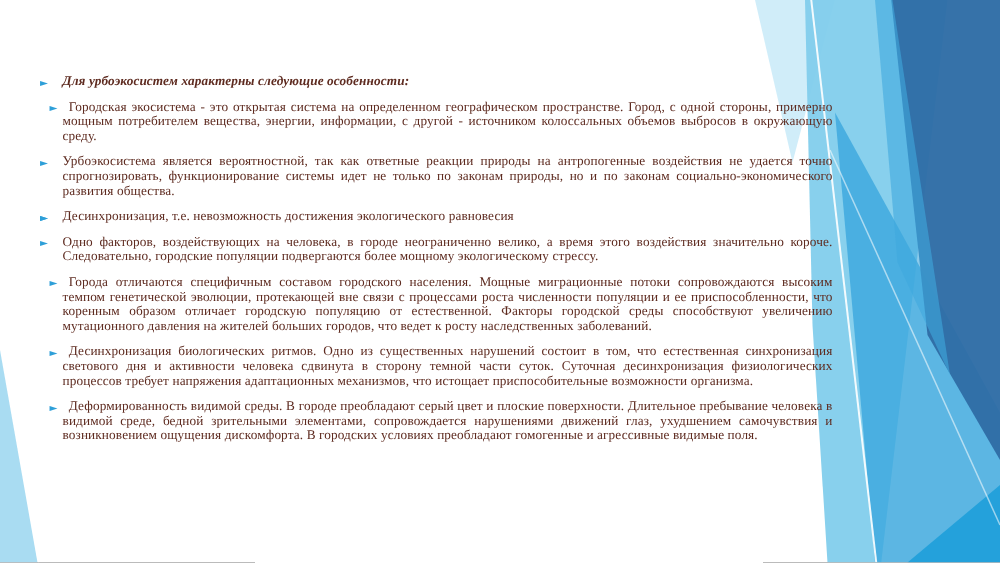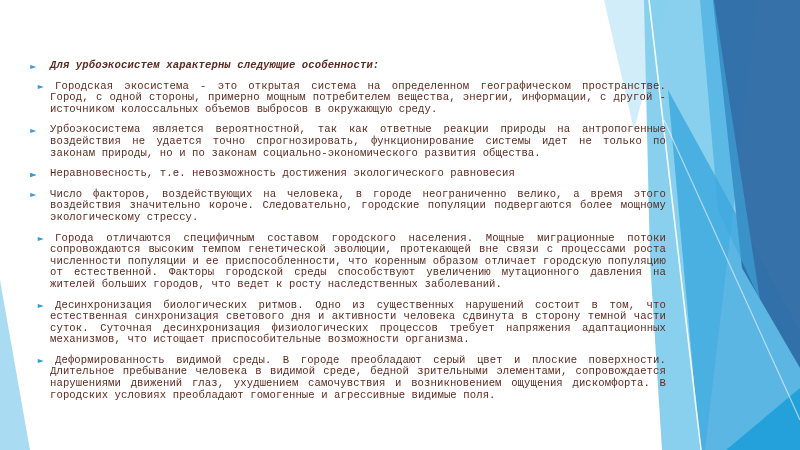--- a/index.html
+++ b/index.html
@@ -1,21 +1,21 @@
 <!DOCTYPE html>
 <html><head>
 <meta charset="utf-8">
 <style>
   html,body{margin:0;padding:0;background:#888;}
   .slide{
     position:relative;
     width:800px;height:450px;
     background:#ffffff;
     overflow:hidden;
-    font-family:Liberation Mono, monospace;
+    font-family:Liberation Serif, serif;
   }
   .decor{position:absolute;inset:0;width:800px;height:450px;}
   .content{
     position:absolute;
     left:28px;top:60px;
     width:638px;
   }
   ul.bullet-list{
     list-style:none;
     margin:0;padding:0;
@@ -80,25 +80,25 @@
       </li>
       <li>
         <span class="bullet">►</span>
         <span class="txt">Урбоэкосистема является вероятностной, так как ответные реакции природы на антропогенные воздействия не удается точно спрогнозировать, функционирование системы идет не только по законам природы, но и по законам социально-экономического развития общества.</span>
       </li>
       <li>
         <span class="bullet">►</span>
       </li>
       <li>
         <span class="bullet">►</span>
-        <span class="txt">Неравновесность, т.е. невозможность достижения экологического равновесия</span>
+        <span class="txt">Десинхронизация, т.е. невозможность достижения экологического равновесия</span>
       </li>
       <li>
         <span class="bullet">►</span>
-        <span class="txt">Число факторов, воздействующих на человека, в городе неограниченно велико, а время этого воздействия значительно короче. Следовательно, городские популяции подвергаются более мощному экологическому стрессу.</span>
+        <span class="txt">Одно факторов, воздействующих на человека, в городе неограниченно велико, а время этого воздействия значительно короче. Следовательно, городские популяции подвергаются более мощному экологическому стрессу.</span>
       </li>
       <li class="ind">
         <span class="bullet">►</span>
         <span class="txt">Города отличаются специфичным составом городского населения. Мощные миграционные потоки сопровождаются высоким темпом генетической эволюции, протекающей вне связи с процессами роста численности популяции и ее приспособленности, что коренным образом отличает городскую популяцию от естественной. Факторы городской среды способствуют увеличению мутационного давления на жителей больших городов, что ведет к росту наследственных заболеваний.</span>
       </li>
       <li class="ind">
         <span class="bullet">►</span>
         <span class="txt">Десинхронизация биологических ритмов. Одно из существенных нарушений состоит в том, что естественная синхронизация светового дня и активности человека сдвинута в сторону темной части суток. Суточная десинхронизация физиологических процессов требует напряжения адаптационных механизмов, что истощает приспособительные возможности организма.</span>
       </li>
       <li class="ind">

